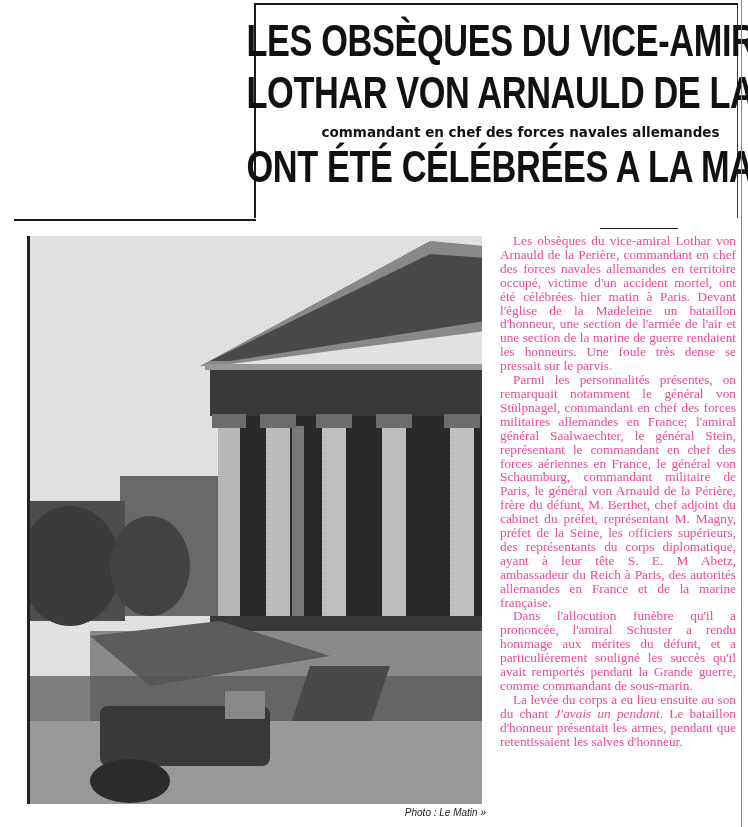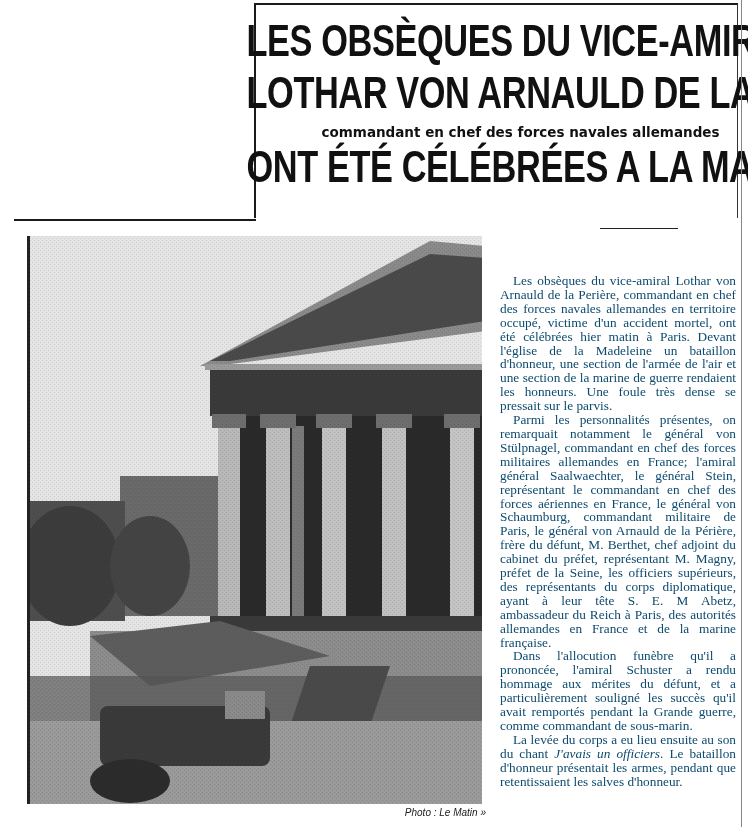--- a/index.html
+++ b/index.html
@@ -55,21 +55,21 @@
     }
 
     
     .top-short-rule {
       position: absolute; left: 600px; top: 228px; width: 78px; height: 0;
       border-top: 1px solid #222;
     }
     .article {
       position: absolute; left: 500px; top: 234px; width: 236px;
       font-family: "Liberation Serif", serif; font-size: 13.3px; line-height: 13.9px;
-      text-align: justify; color: #0c4a6e; margin-top: 40px;
+      text-align: justify; color: #ec4899;
     }
     .article p { margin: 0; text-indent: 13px; hyphens: manual; }
     .article em { font-style: italic; }
   </style>
 </head>
 <body>
 
 <div class="headline-box">
   <span class="hl-big l1">LES OBSÈQUES DU VICE-AMIRAL</span>
   <span class="hl-big">LOTHAR VON ARNAULD DE LA PERIERE</span>
@@ -135,14 +135,14 @@
     <rect x="0" y="0" width="455" height="568" fill="url(#grain)"></rect>
   </svg>
 </div>
 <div class="caption">Photo : Le Matin »</div>
 
 <div class="top-short-rule"></div>
 <div class="article">
   <p>Les obsèques du vice-amiral Lothar von Arnauld de la Perière, commandant en chef des forces navales allemandes en territoire occupé, victime d'un accident mortel, ont été célébrées hier matin à Paris. Devant l'église de la Madeleine un bataillon d'honneur, une section de l'armée de l'air et une section de la marine de guerre rendaient les honneurs. Une foule très dense se pressait sur le parvis.</p>
   <p>Parmi les personnalités présentes, on remarquait notamment le général von Stülpnagel, commandant en chef des forces militaires allemandes en France; l'amiral général Saalwaechter, le général Stein, représentant le commandant en chef des forces aériennes en France, le général von Schaumburg, commandant militaire de Paris, le général von Arnauld de la Périère, frère du défunt, M. Berthet, chef adjoint du cabinet du préfet, représentant M. Magny, préfet de la Seine, les officiers supérieurs, des représentants du corps diplomatique, ayant à leur tête S. E. M Abetz, ambassadeur du Reich à Paris, des autorités allemandes en France et de la marine française.</p>
   <p>Dans l'allocution funèbre qu'il a prononcée, l'amiral Schuster a rendu hommage aux mérites du défunt, et a particulièrement souligné les succès qu'il avait remportés pendant la Grande guerre, comme commandant de sous-marin.</p>
-  <p><span>La levée du corps a eu lieu ensuite au son du chant </span><em>J'avais un officiers</em><span>. Le bataillon d'honneur présentait les armes, pendant que retentissaient les salves d'honneur.</span></p>
+  <p><span>La levée du corps a eu lieu ensuite au son du chant </span><em>J'avais un pendant</em><span>. Le bataillon d'honneur présentait les armes, pendant que retentissaient les salves d'honneur.</span></p>
 </div>
 
 </body></html>

